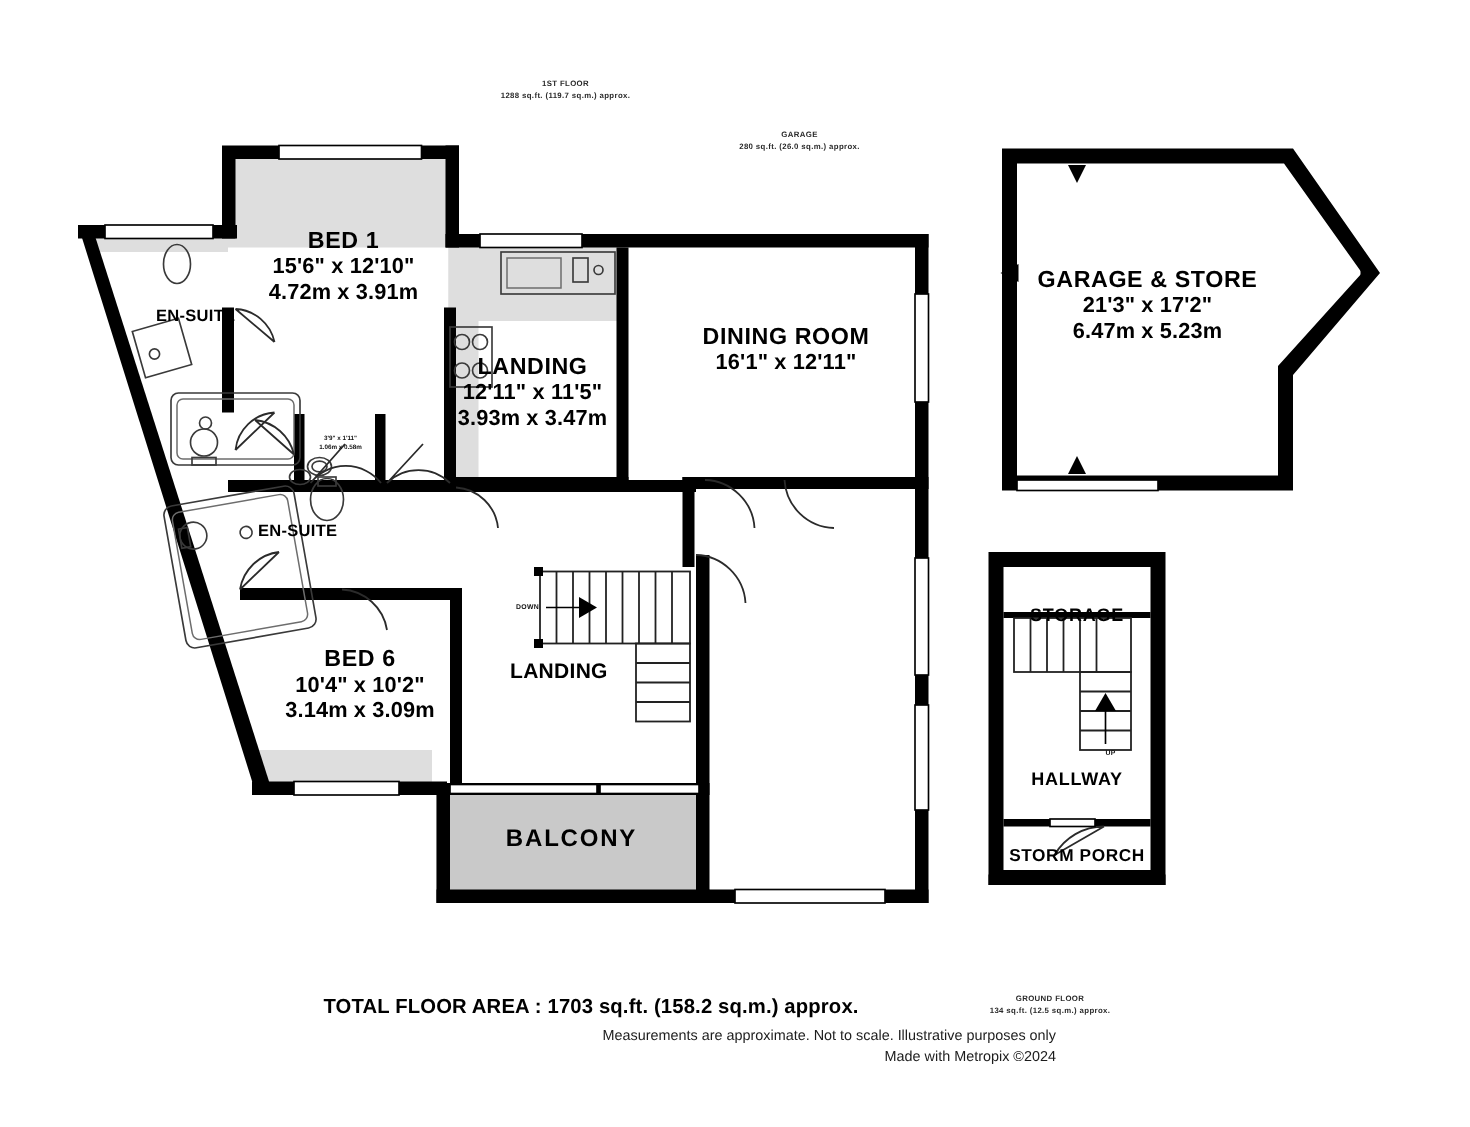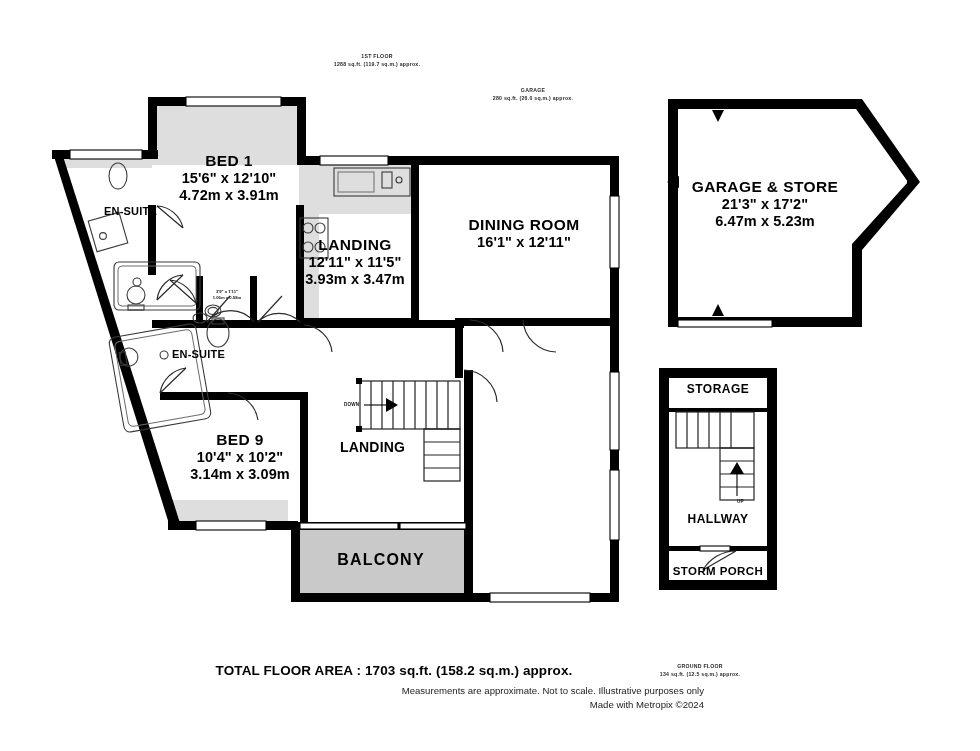--- a/index.html
+++ b/index.html
@@ -362,21 +362,21 @@
     <div class="room-dim">3.93m  x 3.47m</div>
   </div>
 
   <div class="tx room-block center-x" style="left:524px; top:216px; width:220px;">
     <div class="room-name">DINING ROOM</div>
     <div class="room-dim">16'1"  x 12'11"</div>
   </div>
 
 
   <div class="tx room-block center-x" style="left:240px; top:431px; width:200px;">
-    <div class="room-name">BED 9</div>
+    <div class="room-name">BED 6</div>
     <div class="room-dim">10'4"  x 10'2"</div>
     <div class="room-dim">3.14m  x 3.09m</div>
   </div>
 
   <div class="tx room-block center-x" style="left:765px; top:178px; width:260px;">
     <div class="room-name">GARAGE &amp; STORE</div>
     <div class="room-dim">21'3"  x 17'2"</div>
     <div class="room-dim">6.47m  x 5.23m</div>
   </div>
 
@@ -388,21 +388,21 @@
 
   <div class="tx micro-label" style="left:344px; top:402px;">DOWN</div>
 
   <div class="tx center-x" style="left:381px; top:551px; font-size:16px; font-weight:bold; letter-spacing:1.2px;">BALCONY</div>
 
   <div class="tx tiny-dim" style="left:203px; top:289px; width:48px;">
     <div>3'9"  x 1'11"</div>
     <div>1.06m  x 0.58m</div>
   </div>
 
-  <div class="tx center-x" style="left:718px; top:382px; font-size:12px; font-weight:bold; letter-spacing:0.5px;">STORAGE</div>
+  <div class="tx center-x" style="left:718px; top:403px; font-size:12px; font-weight:bold; letter-spacing:0.5px;">STORAGE</div>
 
   <div class="tx center-x" style="left:718px; top:512px; font-size:12px; font-weight:bold; letter-spacing:0.5px;">HALLWAY</div>
 
   <div class="tx micro-label" style="left:737px; top:499px;">UP</div>
 
   <div class="tx center-x" style="left:718px; top:565px; font-size:11.5px; font-weight:bold; letter-spacing:0.4px;">STORM PORCH</div>
 
   <div class="tx footer-total center-x" style="left:394px; top:663px; width:600px;">TOTAL FLOOR AREA : 1703 sq.ft. (158.2 sq.m.) approx.</div>
   <div class="tx footer-note center-x" style="left:394px; top:684px; width:620px;">Measurements are approximate.  Not to scale.  Illustrative purposes only</div>
   <div class="tx footer-note center-x" style="left:394px; top:698px; width:620px;">Made with Metropix ©2024</div>

